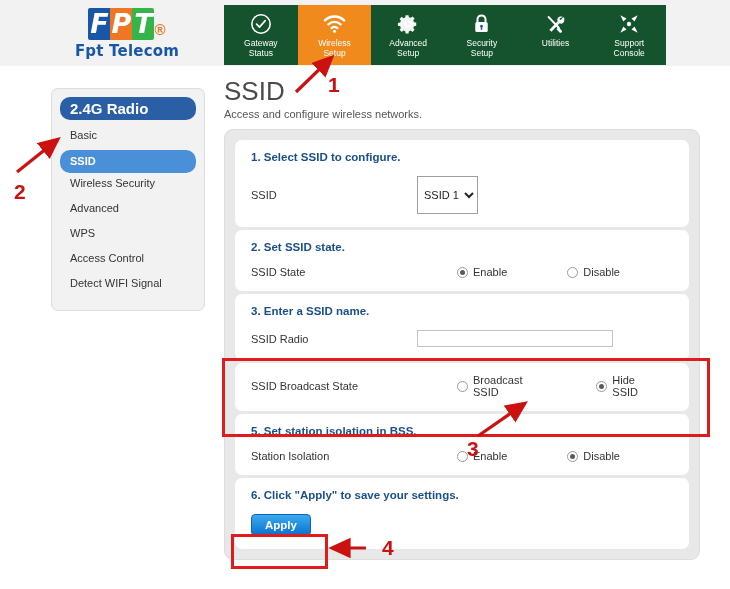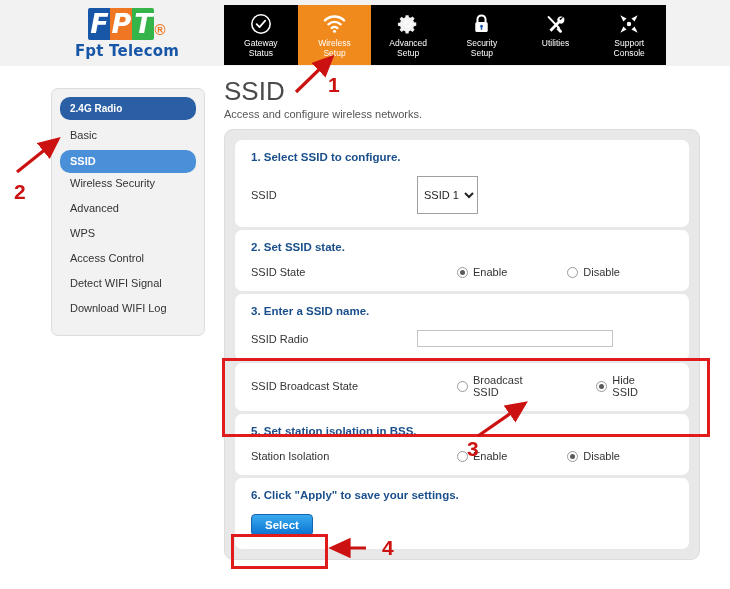--- a/index.html
+++ b/index.html
@@ -61,21 +61,21 @@
     font-weight: bold;
     margin-top: 2px;
     letter-spacing: .2px;
   }
 
   
   #navbar {
     position: absolute;
     left: 224px; top: 5px;
     width: 442px; height: 60px;
-    background: #000000;
+    background: #14532d;
     display: flex;
   }
   .nav-item {
     flex: 1;
     display: flex;
     flex-direction: column;
     align-items: center;
     justify-content: flex-start;
     padding-top: 7px;
     color: #ffffff;
@@ -113,21 +113,21 @@
     font-size: 11px;
     color: #333333;
     line-height: 15px;
     border-radius: 10px;
     cursor: pointer;
   }
   .side-row.header-row {
     background: #2a5fa5;
     color: #ffffff;
     font-weight: bold;
-    font-size: 10px;
+    font-size: 15px;
     padding: 4px 10px;
     margin-bottom: 5px;
   }
   .side-row.selected {
     background: #4a90d9;
     color: #ffffff;
     font-weight: bold;
     padding: 4px 10px;
   }
   .side-row.plain { margin-bottom: 4px; }
@@ -372,21 +372,20 @@
 
 <div id="sidebar">
   <div class="side-row header-row">2.4G Radio</div>
   <div class="side-row plain">Basic</div>
   <div class="side-row selected">SSID</div>
   <div class="side-row plain">Wireless Security</div>
   <div class="side-row plain">Advanced</div>
   <div class="side-row plain">WPS</div>
   <div class="side-row plain">Access Control</div>
   <div class="side-row plain">Detect WIFI Signal</div>
-  <div class="side-row plain">Download WIFI Log</div>
 </div>
 
 <div id="main">
   <div id="page-title">SSID</div>
   <div id="page-subtitle">Access and configure wireless networks.</div>
 
   <div id="panel">
 
     <div class="card">
       <div class="card-title">1. Select SSID to configure.</div>
@@ -448,21 +447,21 @@
         </span>
         <span class="radio-opt">
           <span class="radio checked"></span>
           <span>Disable</span>
         </span>
       </div>
     </div>
 
     <div class="card">
       <div class="card-title">6. Click "Apply" to save your settings.</div>
-      <button id="apply-btn">Select</button>
+      <button id="apply-btn">Apply</button>
     </div>
 
   </div>
 </div>
 
 <div class="redbox" style="left:222px; top:358px; width:488px; height:79px;"></div>
 <div class="redbox" style="left:231px; top:534px; width:97px; height:35px;"></div>
 
 <svg id="anno-svg">
   <defs>

